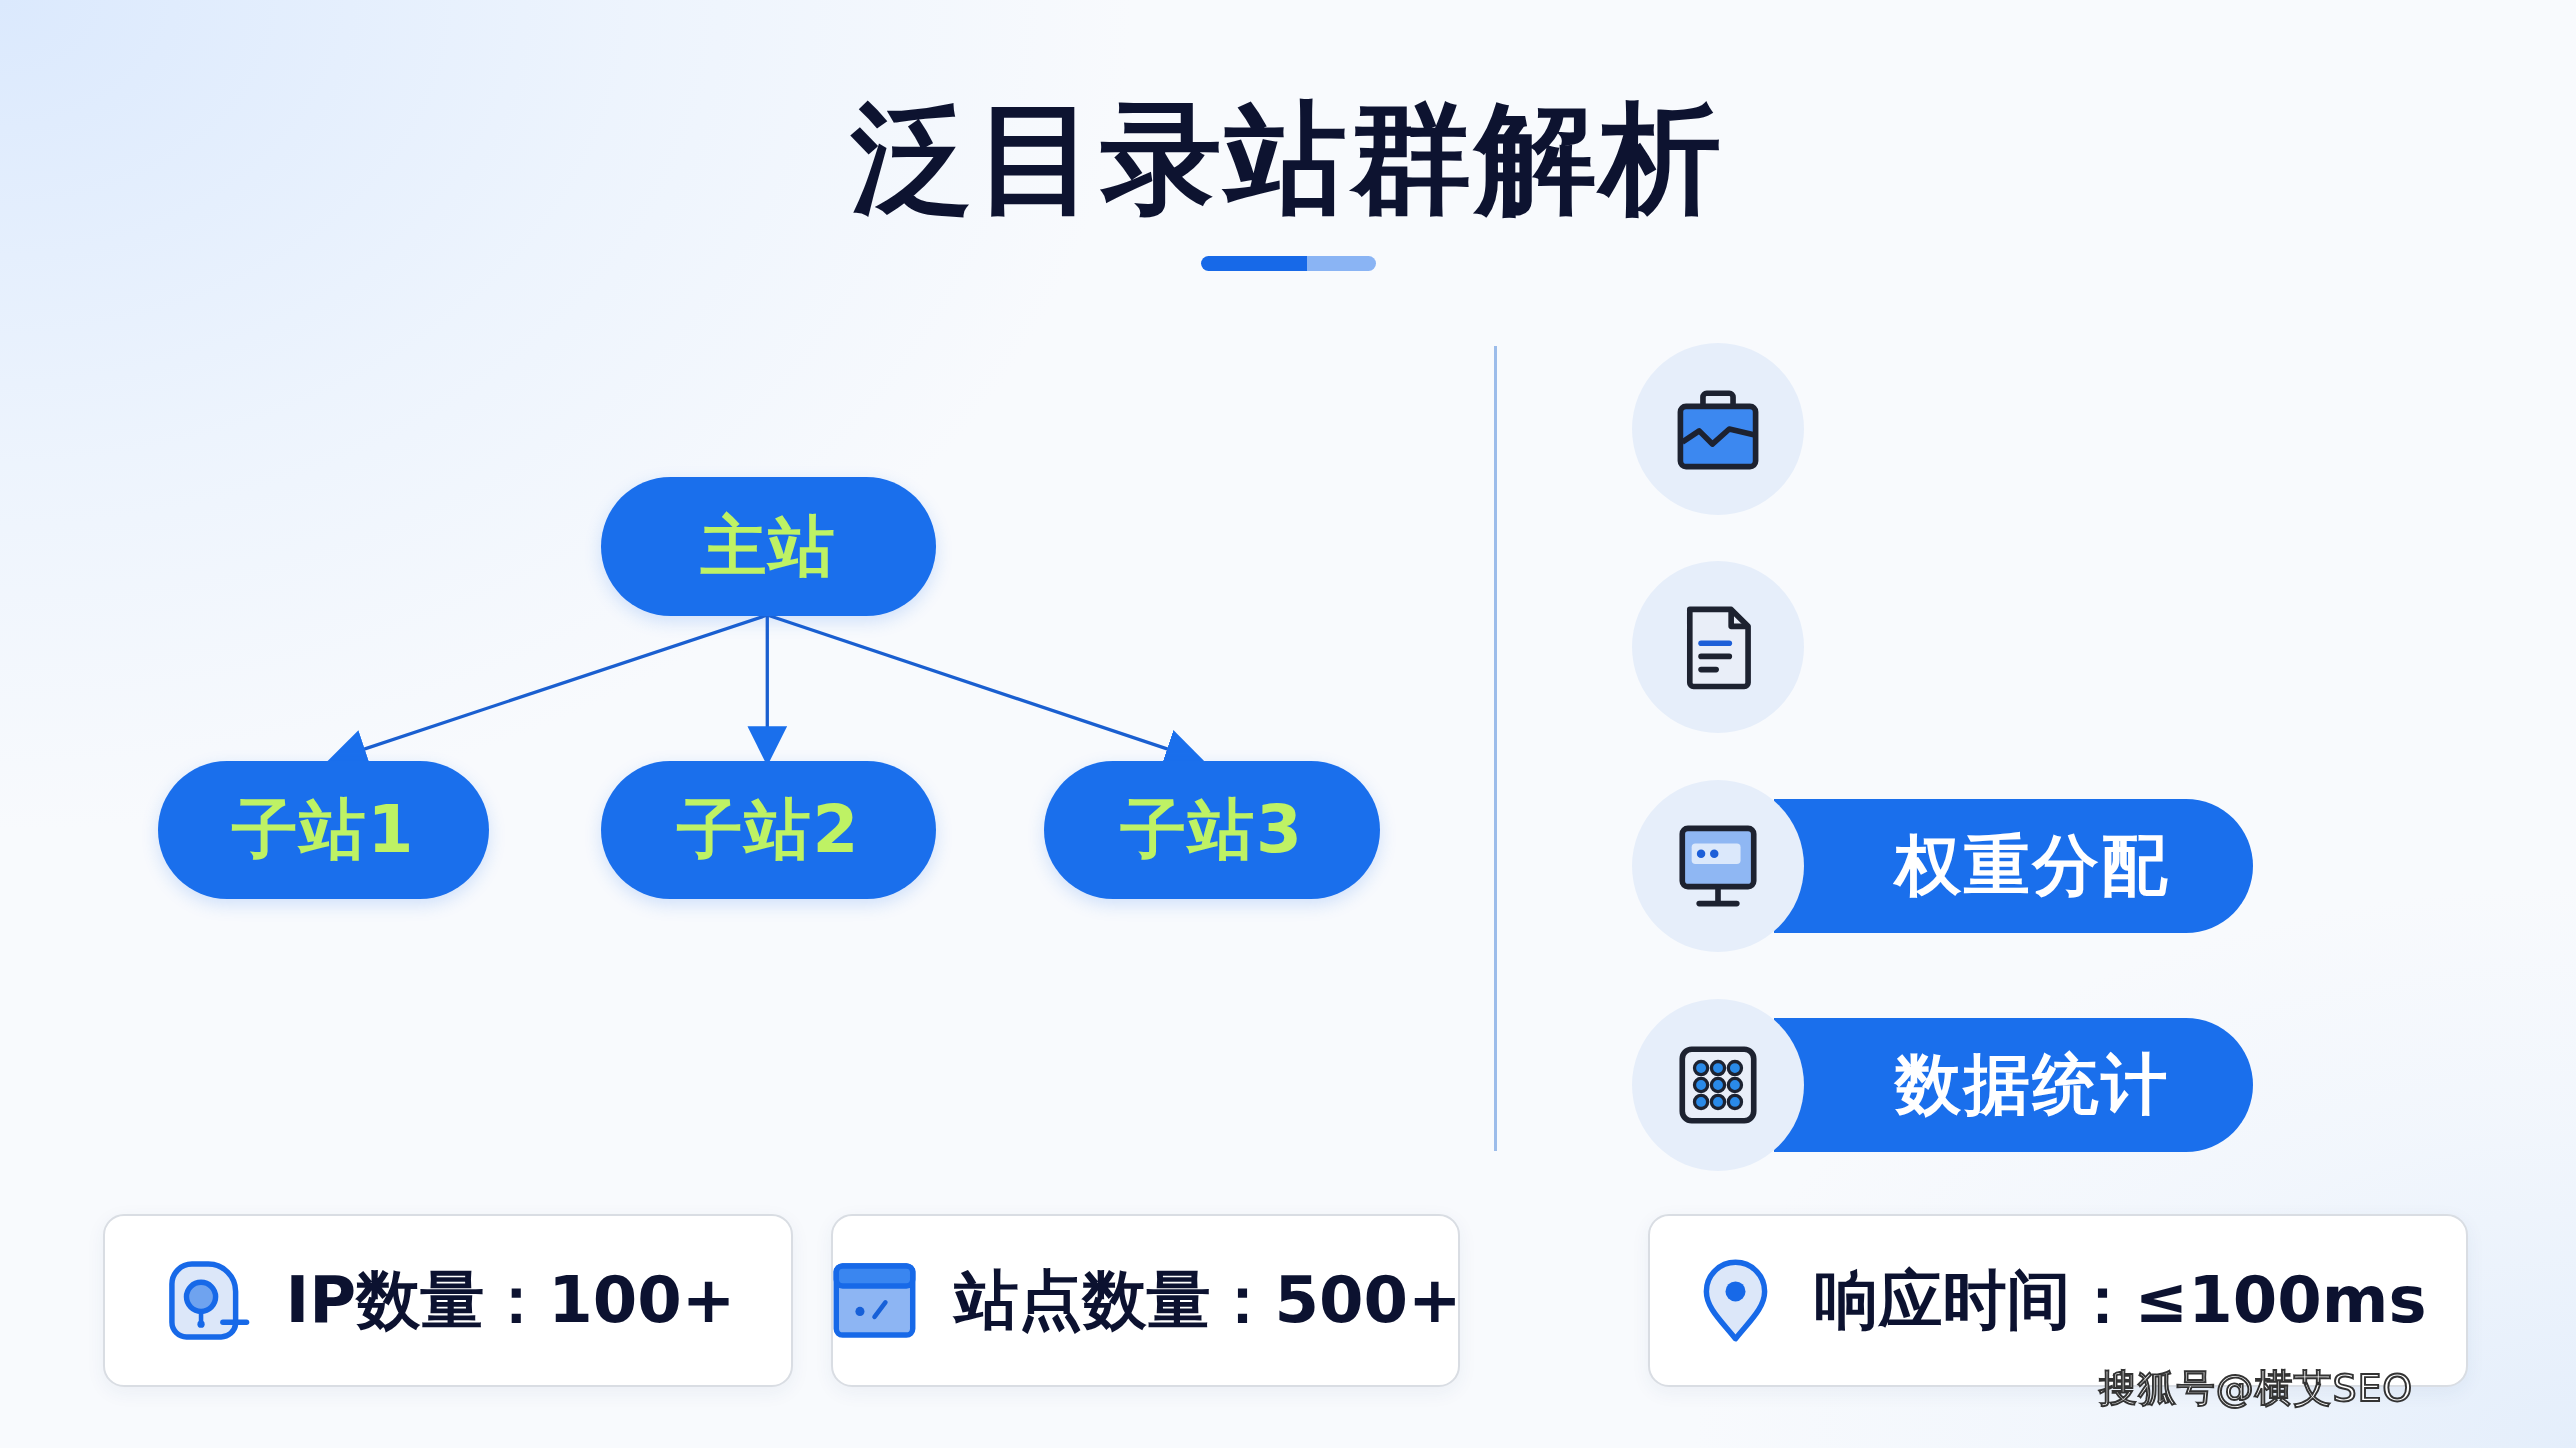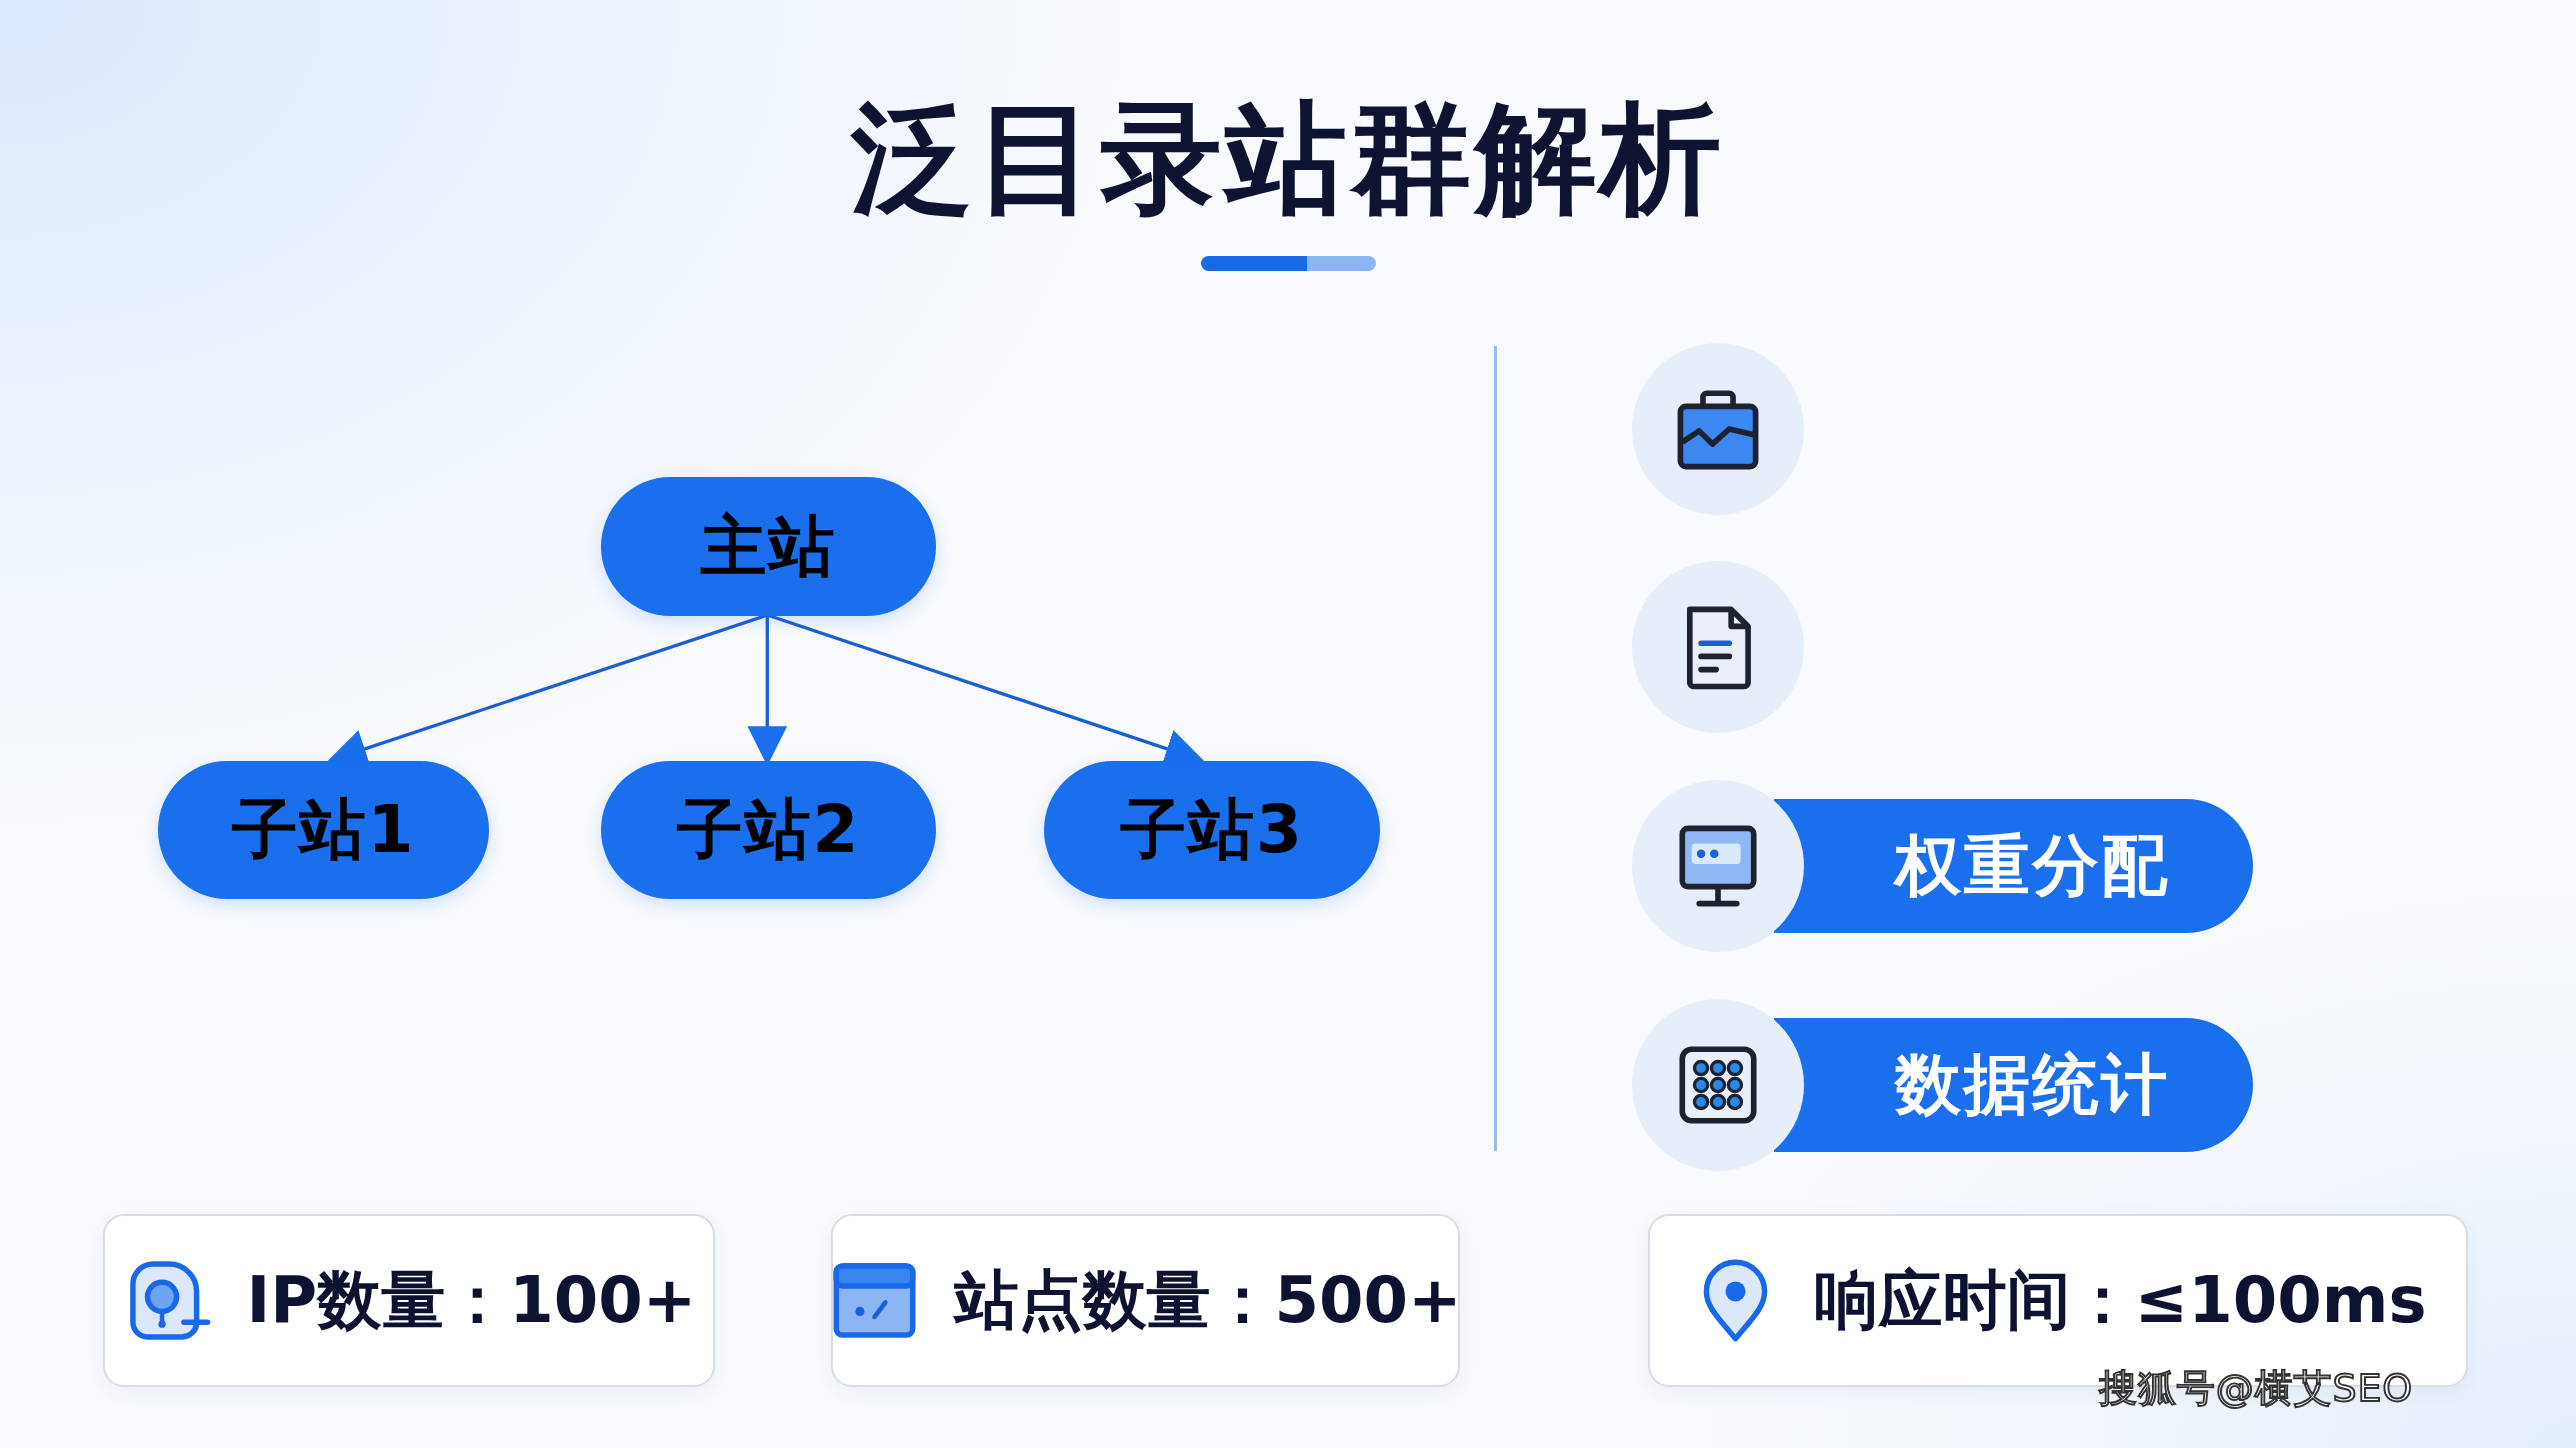--- a/index.html
+++ b/index.html
@@ -13,21 +13,21 @@
   }
   .title {
     position: absolute; left: 0; width: 2576px; top: 83px; text-align: center;
     font-size: 121px; font-weight: bold; color: #0d1330; letter-spacing: 3.8px; line-height: 151px;
   }
   .accent { position: absolute; left: 1201px; top: 256px; width: 175px; height: 15px; border-radius: 7.5px; background: #8ab4f4; overflow: hidden; }
   .accent .fill { position: absolute; left: 0; top: 0; width: 106px; height: 15px; background: #1769e8; border-radius: 7.5px 0 0 7.5px; }
 
   .tree-svg { position: absolute; left: 0; top: 0; width: 2576px; height: 1448px; }
   .node {
-    position: absolute; background: #1a6fec; color: #000000; border-radius: 70px;
+    position: absolute; background: #1a6fec; color: #bef264; border-radius: 70px;
     display: flex; align-items: center; justify-content: center;
     font-size: 66px; font-weight: bold; letter-spacing: 1.9px;
     box-shadow: 0 5.7px 17px rgba(26,111,236,0.18);
   }
   .divider { position: absolute; left: 1494px; top: 346px; width: 2.8px; height: 805px; background: #9cbcea; }
 
   .feature { position: absolute; left: 1632px; width: 623px; height: 172px; }
   .feature .bar {
     position: absolute; left: 142px; top: 19px; width: 479px; height: 134px;
     background: #1a6fec; border-radius: 0 67px 67px 0;
@@ -131,21 +131,21 @@
           <circle cx="50" cy="50" r="7"></circle>
           <circle cx="68" cy="50" r="7"></circle>
         <circle cx="32" cy="68" r="7"></circle>
           <circle cx="50" cy="68" r="7"></circle>
           <circle cx="68" cy="68" r="7"></circle>
       </g>
     </svg>
   </div>
 </div>
 
-<div class="card" style="left:103px;width:612px;">
+<div class="card" style="left:103px;width:690px;">
   <span class="ic">
     <svg viewBox="0 0 100 100">
       <path d="M82 72 V40 a30 30 0 0 0 -30 -30 H34 a22 22 0 0 0 -22 22 V74 a16 16 0 0 0 16 16 H66 a16 16 0 0 0 16 -14" fill="#dce7f9" stroke="#1769e8" stroke-width="6" stroke-linejoin="round"></path>
       <circle cx="44" cy="46" r="16" fill="#6fa3ef" stroke="#1769e8" stroke-width="6"></circle>
       <line x1="44" y1="62" x2="44" y2="74" stroke="#1769e8" stroke-width="5"></line>
       <circle cx="44" cy="76" r="4" fill="#1769e8"></circle>
       <line x1="68" y1="74" x2="94" y2="74" stroke="#1769e8" stroke-width="6" stroke-linecap="round"></line>
     </svg>
   </span>
   <span class="txt">IP数量：100+</span>

